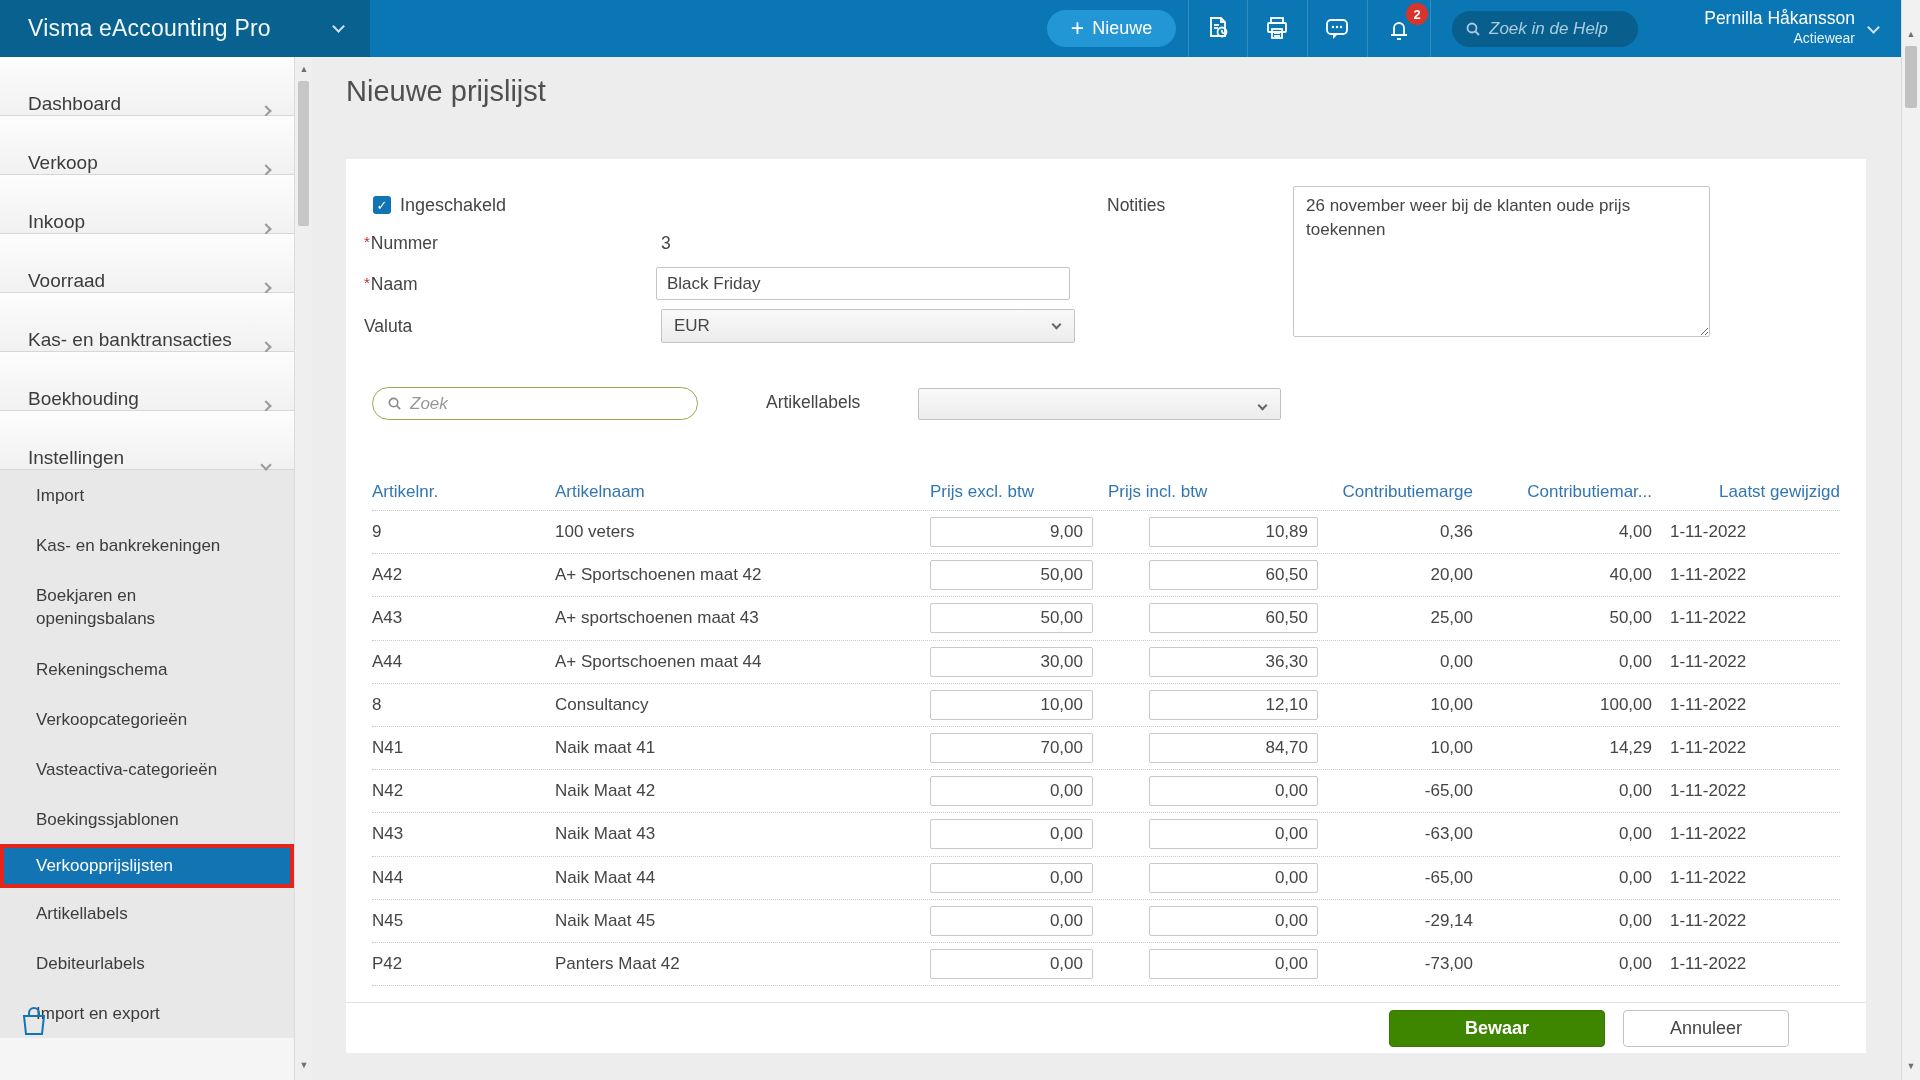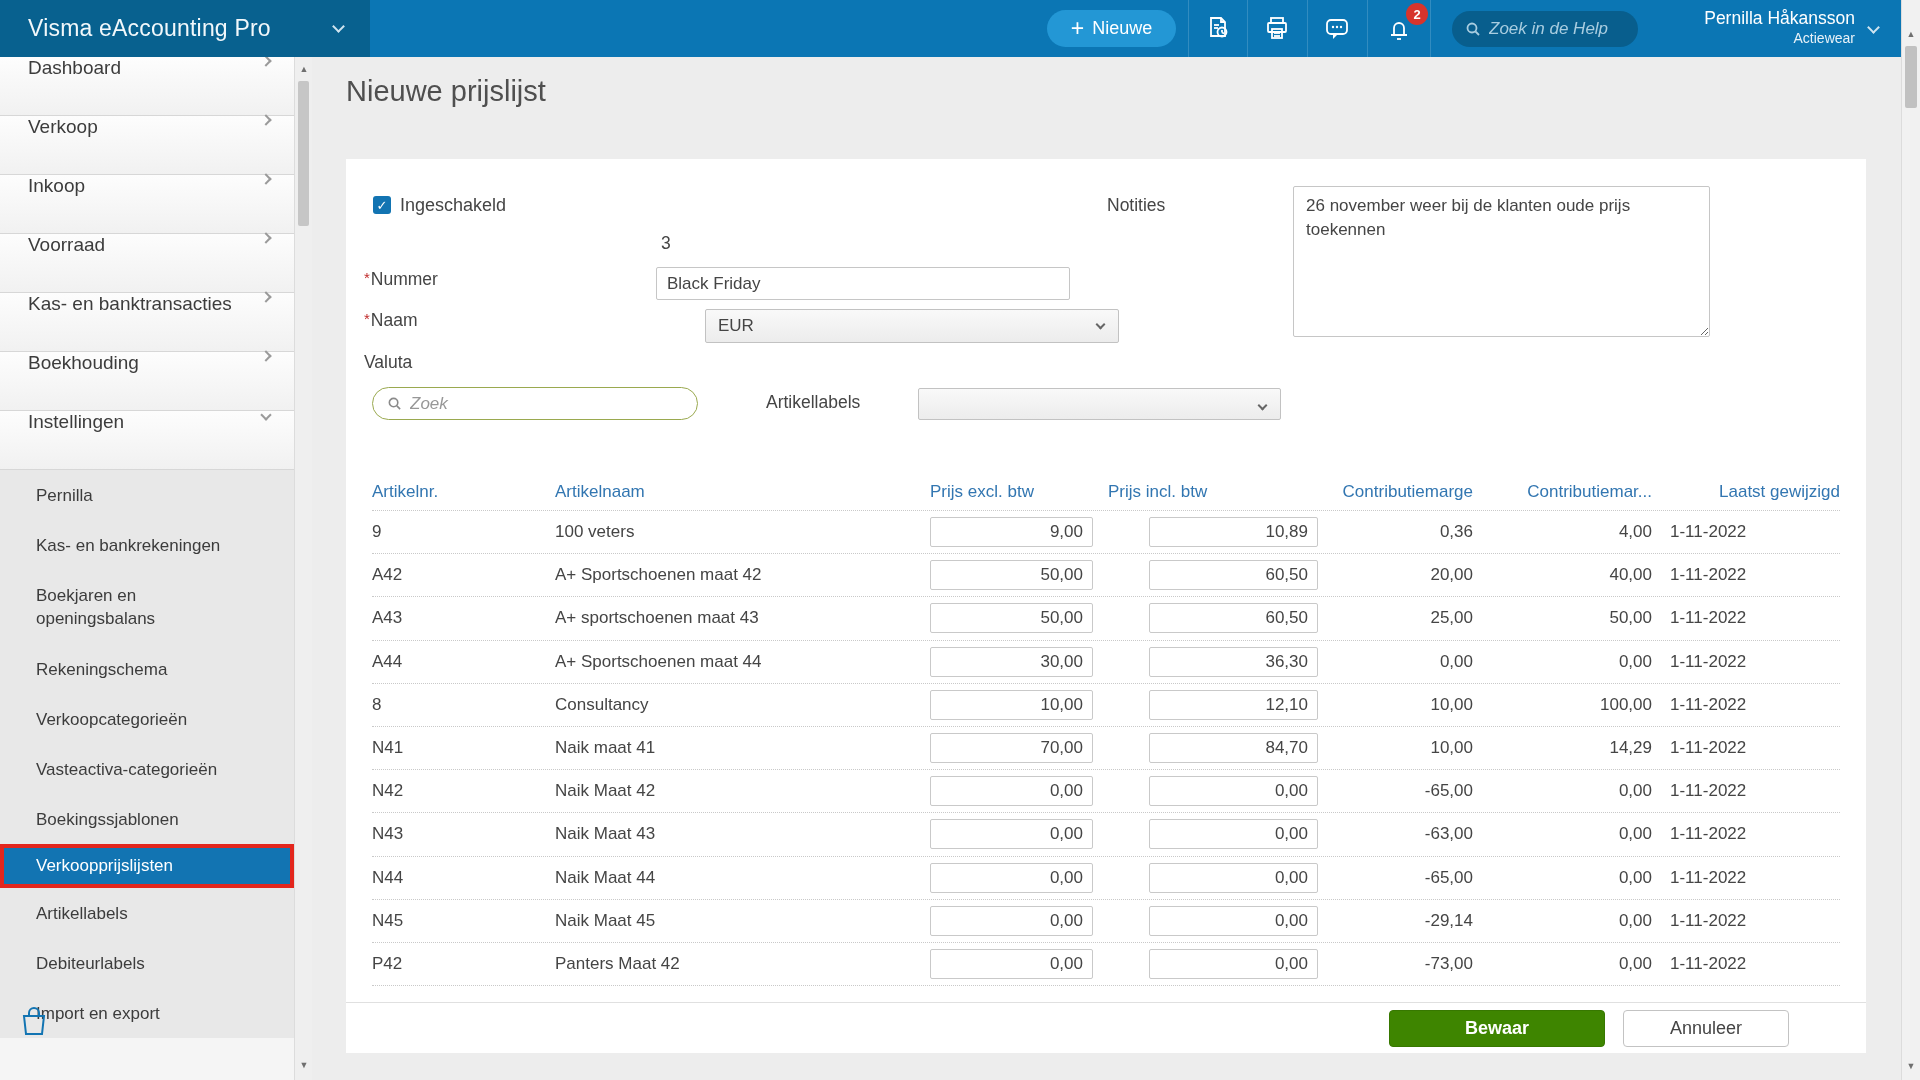--- a/index.html
+++ b/index.html
@@ -30,46 +30,46 @@
 
   
   .win-sb { position:absolute; left:1901px; top:0; width:19px; height:1080px; background:#f1f1f1; border-left:1px solid #dcdcdc; z-index:9; }
   .sb-arrow { position:absolute; left:0; width:18px; height:16px; font-size:9px; color:#6f6f6f; display:flex; align-items:center; justify-content:center; cursor:pointer; }
   .win-sb .up { top:26px; }
   .win-sb .down { top:1058px; }
   .win-thumb { position:absolute; left:3px; top:46px; width:12px; height:62px; background:#c1c1c1; border-radius:2px; cursor:pointer; }
 
   
   .sidebar { position:absolute; left:0; top:57px; width:294px; height:1023px; background:#f5f5f5; }
-  .side-item { position:relative; height:59px; display:flex; align-items:flex-start; padding-left:28px; font-size:19px; color:#3c3c3c; border-bottom:1px solid #d7d7d7; background:linear-gradient(180deg,#fdfdfd,#f1f1f1); cursor:pointer; }
+  .side-item { position:relative; height:59px; display:flex; align-items:flex-end; padding-left:28px; font-size:19px; color:#3c3c3c; border-bottom:1px solid #d7d7d7; background:linear-gradient(180deg,#fdfdfd,#f1f1f1); cursor:pointer; }
   .side-item .chev { position:absolute; right:24px; width:8px; height:8px; border-width:2px; color:#9a9a9a; }
   .side-sub { background:#e8e8e8; }
   .side-sub-item { min-height:50px; display:flex; align-items:center; padding-left:36px; font-size:17px; color:#3c3c3c; cursor:pointer; }
   .side-sub-item .sl { white-space:pre-line; line-height:23px; }
   .side-sub-item.twoline { height:74px; }
   .sel-wrap { height:44px; border:4px solid #e3261d; background:#1274b2; display:flex; align-items:center; padding-left:32px; cursor:pointer; }
   .sel-wrap .sl { color:#fff; font-size:17px; font-weight:400; }
   .side-sb { position:absolute; left:294px; top:57px; width:18px; height:1023px; background:#efefef; border-left:1px solid #dcdcdc; }
   .side-sb .up { top:4px; }
   .side-sb .down { top:1000px; }
   .side-thumb { position:absolute; left:3px; top:24px; width:11px; height:145px; background:#c6c6c6; border-radius:2px; cursor:pointer; }
   .bag-icon { position:absolute; left:18px; top:1005px; width:32px; height:32px; color:#1274b2; }
 
   
   .main { position:absolute; left:312px; top:57px; width:1589px; height:1023px; background:#ededed; }
   .page-title { position:absolute; left:34px; top:18px; font-size:29px; font-weight:400; color:#4f4f4f; }
   .panel { position:absolute; left:34px; top:102px; width:1520px; height:894px; background:#fff; }
 
   .checkbox { position:absolute; left:27px; top:37px; width:18px; height:18px; background:#1274b2; border-radius:3px; color:#fff; font-size:13px; display:flex; align-items:center; justify-content:center; cursor:pointer; }
   .cb-label { position:absolute; left:54px; top:36px; font-size:18px; color:#454545; }
-  .f-label { position:absolute; left:18px; font-size:17.5px; color:#454545;margin-top:36px; }
+  .f-label { position:absolute; left:18px; font-size:17.5px; color:#454545; }
   .f-label .req { color:#c02b2b; font-size:15px; vertical-align:2px; margin-right:1px; }
   .f-value { position:absolute; left:315px; font-size:17.5px; color:#454545; }
   .f-input { position:absolute; left:310px; width:414px; height:33px; border:1px solid #c6c6c6; border-radius:2px; font-size:17px; color:#454545; padding:0 10px; font-family:inherit; outline:none; background:#fff; }
-  .f-select { position:absolute; left:315px; width:414px; height:34px; border:1px solid #c2c2c2; border-radius:2px; background:linear-gradient(#f9f9f9,#ececec); display:flex; align-items:center; padding:0 12px; font-size:17px; color:#454545; cursor:pointer;margin-left:44px; }
+  .f-select { position:absolute; left:315px; width:414px; height:34px; border:1px solid #c2c2c2; border-radius:2px; background:linear-gradient(#f9f9f9,#ececec); display:flex; align-items:center; padding:0 12px; font-size:17px; color:#454545; cursor:pointer; }
   .f-select .chev { position:absolute; right:14px; width:7px; height:7px; color:#666; margin-top:-3px; }
   .notes-label { position:absolute; left:761px; top:36px; font-size:17.5px; color:#454545; }
   .notes-area { position:absolute; left:947px; top:27px; width:417px; height:151px; border:1px solid #c6c6c6; border-radius:2px; font-size:17px; color:#454545; padding:7px 12px; line-height:24px; font-family:inherit; resize:both; outline:none; }
 
   .search-pill { position:absolute; left:26px; top:228px; width:326px; height:33px; border:1px solid #9aa94f; border-radius:17px; display:flex; align-items:center; padding-left:14px; background:#fff; }
   .search-pill input { border:none; outline:none; font-style:italic; font-size:17px; color:#8a8a8a; margin-left:8px; width:260px; font-family:inherit; background:transparent; }
   .search-pill input::placeholder { color:#979797; opacity:1; }
   .al-label { position:absolute; left:420px; top:233px; font-size:17.5px; color:#454545; }
   .al-select { position:absolute; left:572px; top:229px; width:363px; height:32px; border:1px solid #c2c2c2; border-radius:2px; background:linear-gradient(#f9f9f9,#ececec); cursor:pointer; }
   .al-select .chev { position:absolute; right:14px; top:13px; width:7px; height:7px; color:#666; }
@@ -193,21 +193,21 @@
       <div class="side-item">
         <span>Boekhouding</span>
         <span class="chev chev-right"></span>
       </div>
       <div class="side-item">
         <span>Instellingen</span>
         <span class="chev"></span>
       </div>
       <div class="side-sub">
         <div class="side-sub-item">
-          <span class="sl">Pernilla</span>
+          <span class="sl">Import</span>
         </div>
         <div class="side-sub-item">
           <span class="sl">Kas- en bankrekeningen</span>
         </div>
         <div class="side-sub-item twoline">
           <span class="sl">Boekjaren en
 openingsbalans</span>
         </div>
         <div class="side-sub-item">
           <span class="sl">Rekeningschema</span>

